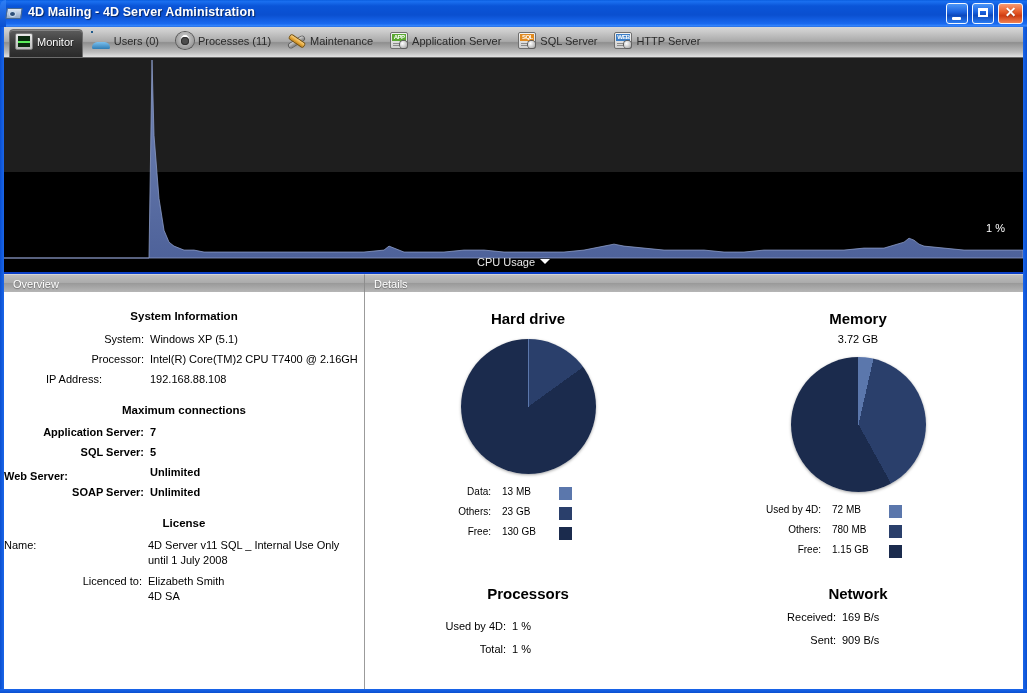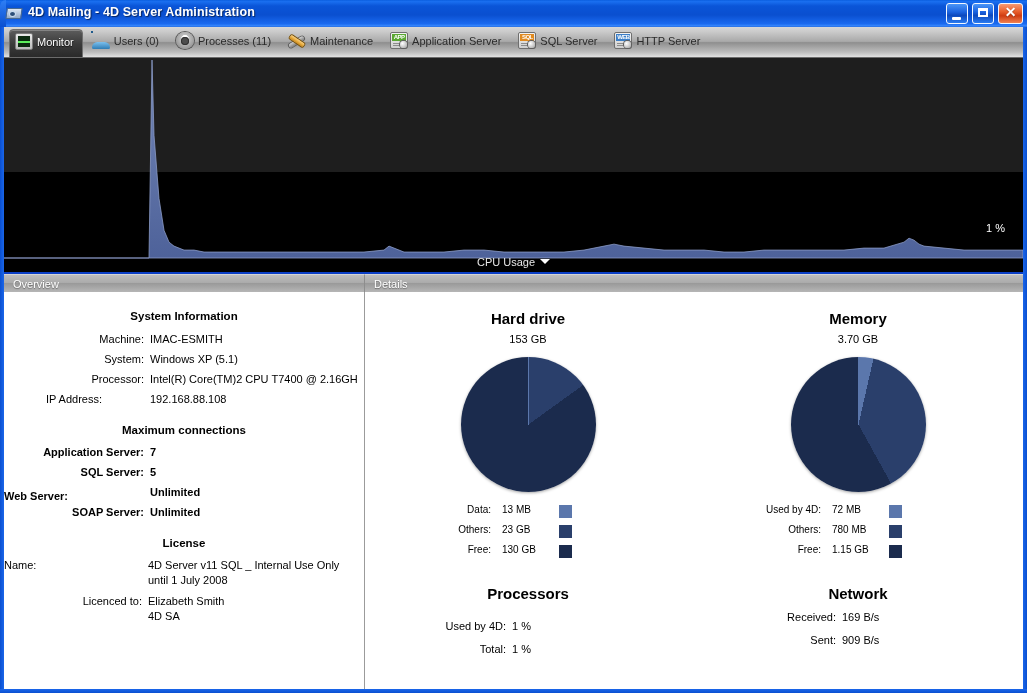--- a/index.html
+++ b/index.html
@@ -515,24 +515,20 @@
   </div>
   <div class="panel-head ph-overview">
     <span class="ttl">Overview</span>
   </div>
 
   <div class="panel p-overview">
 
     <div class="ov-section" style="margin-top:18px;">System Information</div>
     <div id="sysinfo-rows" style="margin-top:10px;">
         <div class="kv-row" style="height: 20px;">
-          <div class="kv k" style="position: absolute; top: 0px; width: 140px; left: 0px; text-align: right;">Machine:</div>
-          <div class="kv v" style="position: absolute; top: 0px; left: 146px; white-space: pre; line-height: 15px;">IMAC-ESMITH</div>
-        </div>
-        <div class="kv-row" style="height: 20px;">
           <div class="kv k" style="position: absolute; top: 0px; width: 140px; left: 0px; text-align: right;">System:</div>
           <div class="kv v" style="position: absolute; top: 0px; left: 146px; white-space: pre; line-height: 15px;">Windows XP (5.1)</div>
         </div>
         <div class="kv-row" style="height: 20px;">
           <div class="kv k" style="position: absolute; top: 0px; width: 140px; left: 0px; text-align: right;">Processor:</div>
           <div class="kv v" style="position: absolute; top: 0px; left: 146px; white-space: pre; line-height: 15px;">Intel(R) Core(TM)2 CPU T7400 @ 2.16GH</div>
         </div>
         <div class="kv-row" style="height: 20px;">
           <div class="kv k" style="position: absolute; top: 0px; width: 140px; left: 0px; text-align: center;">IP Address:</div>
           <div class="kv v" style="position: absolute; top: 0px; left: 146px; white-space: pre; line-height: 15px;">192.168.88.108</div>
@@ -571,21 +567,20 @@
           <div class="kv v" style="position: absolute; top: 0px; left: 144px; white-space: pre; line-height: 15px;">Elizabeth Smith
 4D SA</div>
         </div>
       </div>
   </div>
 
   <div class="panel p-details">
 
     <div class="det-col" style="left:13px; top:18px;">
       <div class="det-title">Hard drive</div>
-      <div class="det-sub">153 GB</div>
       <div class="pie-wrap">
         <div class="pie" id="pie-hd" style="background: conic-gradient(rgb(91, 119, 172) 0deg, rgb(91, 119, 172) 0.03deg, rgb(42, 63, 107) 0.03deg, rgb(42, 63, 107) 54.143deg, rgb(27, 43, 77) 54.143deg, rgb(27, 43, 77) 360deg);"></div>
       </div>
       <div class="legend" id="legend-hd">
           <div class="leg-row">
             <span class="lk" style="left: 0px; width: 113px; text-align: right;">Data:</span>
             <span class="lv" style="left: 124px;">13 MB</span>
             <span class="sw" style="left: 181px; background: rgb(91, 119, 172);"></span>
           </div>
           <div class="leg-row">
@@ -596,21 +591,21 @@
           <div class="leg-row">
             <span class="lk" style="left: 0px; width: 113px; text-align: right;">Free:</span>
             <span class="lv" style="left: 124px;">130 GB</span>
             <span class="sw" style="left: 181px; background: rgb(27, 43, 77);"></span>
           </div>
         </div>
     </div>
 
     <div class="det-col" style="left:343px; top:18px;">
       <div class="det-title">Memory</div>
-      <div class="det-sub">3.70 GB</div>
+      <div class="det-sub">3.72 GB</div>
       <div class="pie-wrap">
         <div class="pie" id="pie-mem" style="background: conic-gradient(rgb(91, 119, 172) 0deg, rgb(91, 119, 172) 12.769deg, rgb(42, 63, 107) 12.769deg, rgb(42, 63, 107) 151.12deg, rgb(27, 43, 77) 151.12deg, rgb(27, 43, 77) 360deg);"></div>
       </div>
       <div class="legend" id="legend-mem">
           <div class="leg-row">
             <span class="lk" style="left: 0px; width: 113px; text-align: right;">Used by 4D:</span>
             <span class="lv" style="left: 124px;">72 MB</span>
             <span class="sw" style="left: 181px; background: rgb(91, 119, 172);"></span>
           </div>
           <div class="leg-row">

